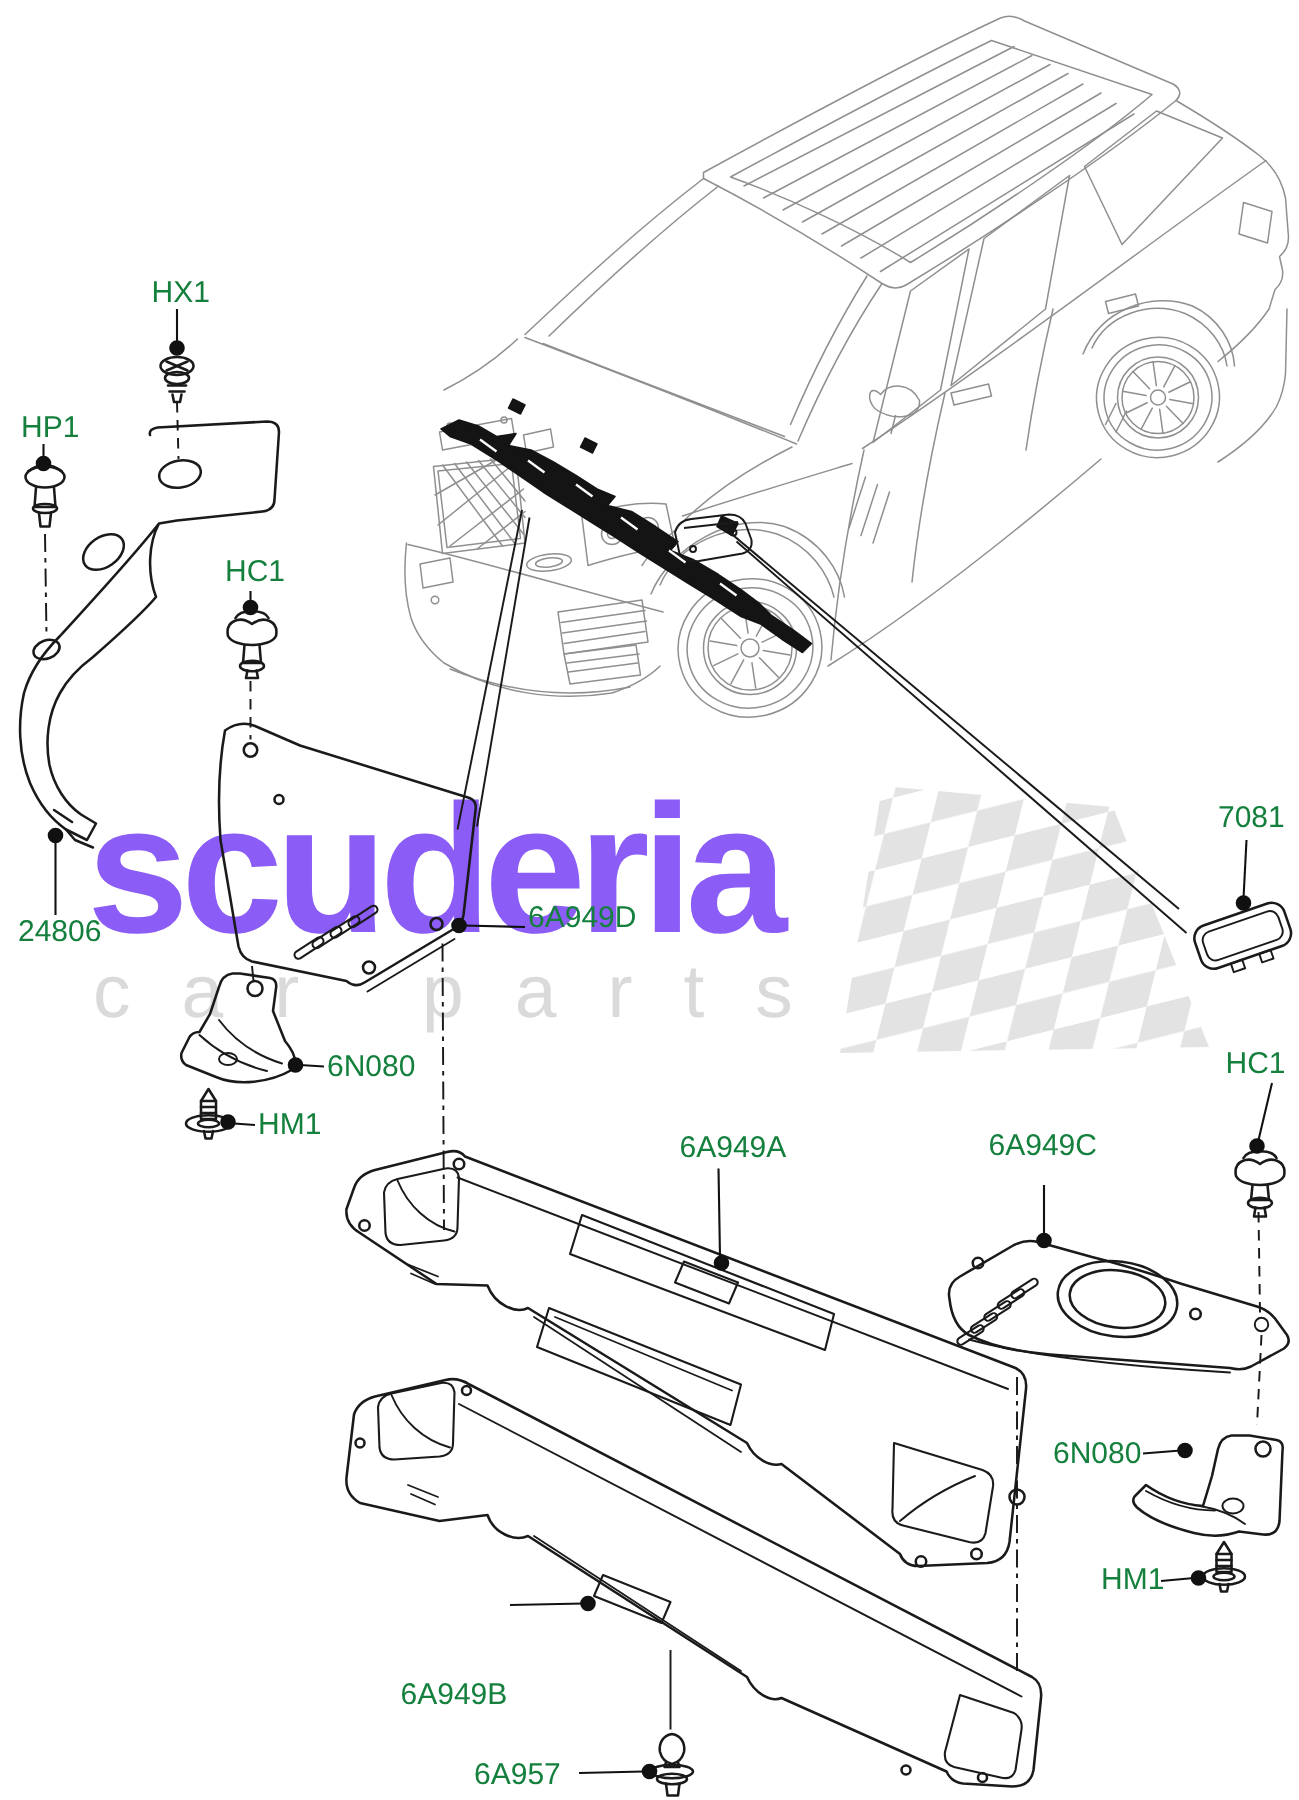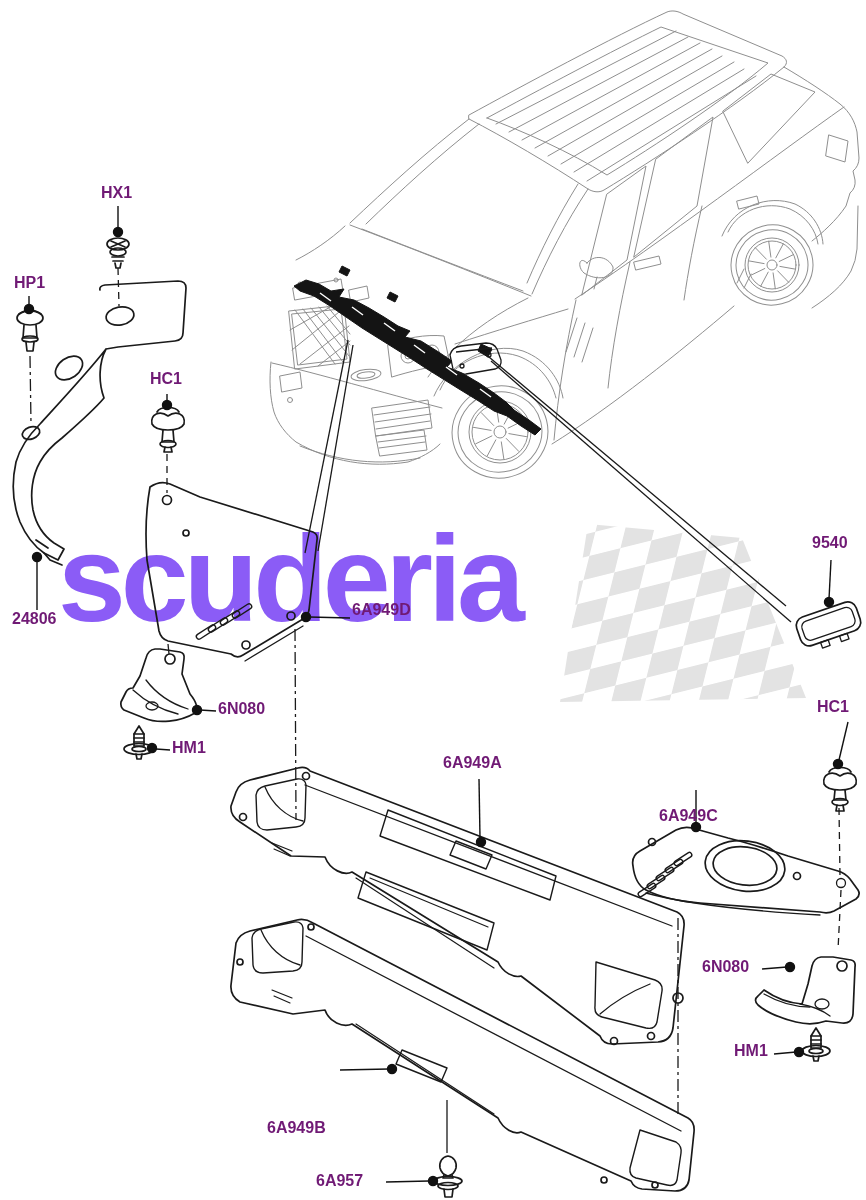--- a/index.html
+++ b/index.html
@@ -3,28 +3,29 @@
 <meta charset="utf-8">
 <style>
   html,body{margin:0;padding:0;background:#fff;}
   #stage{position:relative;width:866px;height:1200px;background:#fff;overflow:hidden;
          font-family:"Liberation Sans", sans-serif;}
   #wm-brand{position:absolute;left:58px;top:518px;font-size:122px;font-weight:bold;
             letter-spacing:-5px;color:#8b5cf6;line-height:1;user-select:none;}
   #wm-tag{position:absolute;left:62px;top:636px;font-size:50px;font-weight:normal;
           letter-spacing:34px;color:#dadada;line-height:1;user-select:none;}
   svg.art{position:absolute;left:0;top:0;z-index:2;}
-  .plabel{position:absolute;z-index:3;font-size:16px;color:#701a75;white-space:nowrap;line-height:1;font-weight:bold;}
+  .plabel{position:absolute;z-index:3;font-size:20px;color:#15803d;white-space:nowrap;line-height:1;}
 </style>
 </head>
 <body>
 
 <div id="stage">
 
   <div id="wm-brand">scuderia</div>
+  <div id="wm-tag">car parts</div>
 
   <svg class="art" width="866" height="1200" viewBox="0 0 866 1200">
     <defs>
       <pattern id="chk" width="64" height="44" patternUnits="userSpaceOnUse" patternTransform="rotate(-14) skewX(-28)">
         <rect width="32" height="22" fill="#e3e3e3"></rect>
         <rect x="32" y="22" width="32" height="22" fill="#e3e3e3"></rect>
       </pattern>
     </defs>
 
     <polygon points="588,524 742,538 806,698 560,702" fill="url(#chk)"></polygon>
@@ -400,21 +401,21 @@
     </g>
   </svg>
 
   <span class="plabel" style="left:101px;top:185px">HX1</span>
   <span class="plabel" style="left:14px;top:275px">HP1</span>
   <span class="plabel" style="left:150px;top:371px">HC1</span>
   <span class="plabel" style="left:12px;top:611px">24806</span>
   <span class="plabel" style="left:352px;top:602px">6A949D</span>
   <span class="plabel" style="left:218px;top:701px">6N080</span>
   <span class="plabel" style="left:172px;top:740px">HM1</span>
-  <span class="plabel" style="left:812px;top:535px">9540</span>
-  <span class="plabel" style="left:443px;top:755px">6A949A</span>
-  <span class="plabel" style="left:659px;top:808px">6A949C</span>
+  <span class="plabel" style="left:812px;top:535px">7081</span>
+  <span class="plabel" style="left:453px;top:755px">6A949A</span>
+  <span class="plabel" style="left:659px;top:754px">6A949C</span>
   <span class="plabel" style="left:817px;top:699px">HC1</span>
   <span class="plabel" style="left:702px;top:959px">6N080</span>
   <span class="plabel" style="left:734px;top:1043px">HM1</span>
   <span class="plabel" style="left:267px;top:1120px">6A949B</span>
   <span class="plabel" style="left:316px;top:1173px">6A957</span>
 </div>
 
 </body></html>

